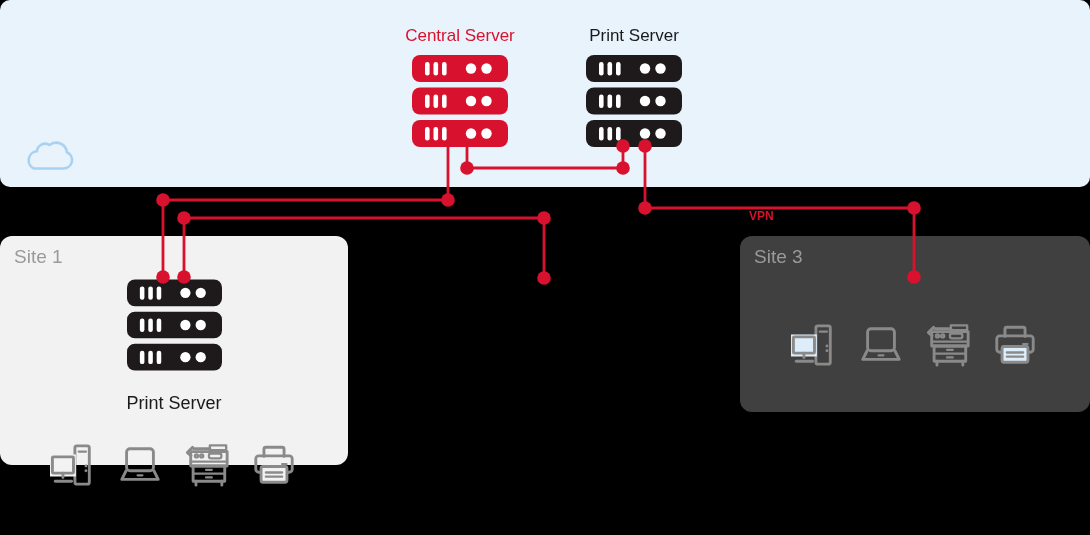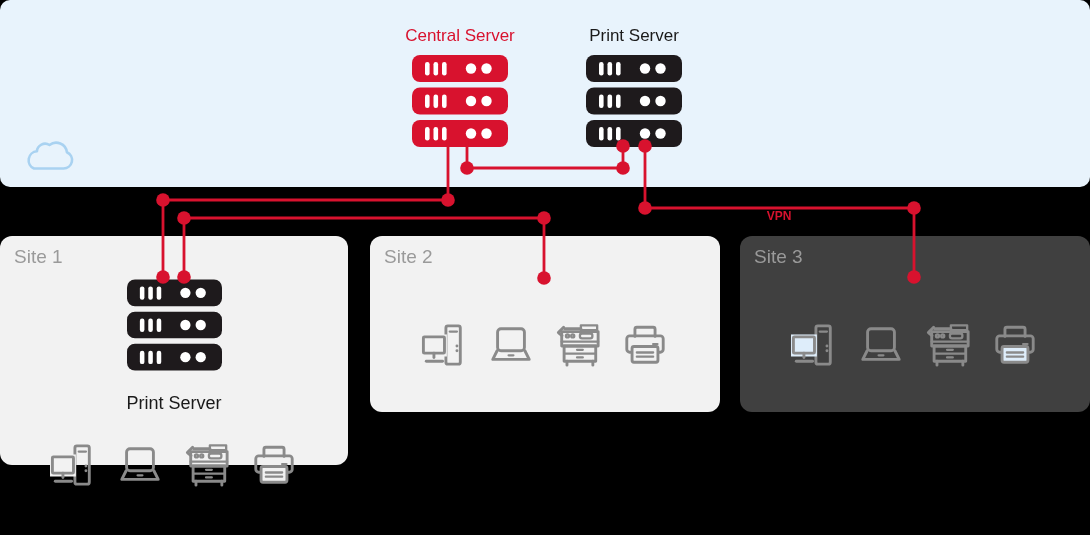--- a/index.html
+++ b/index.html
@@ -8,21 +8,21 @@
   
   .cloud-band{position:absolute;left:0;top:0;width:1090px;height:187px;background:#E8F3FC;border-radius:10px;}
   .server-label{position:absolute;top:26px;width:200px;text-align:center;font-size:17px;color:#1A1A1A;}
   .server-label.red{color:#D8122E;}
   .srv{position:absolute;}
   .srv-red{color:#D8122E;}
   .srv-black{color:#1E1A1C;}
   .cloud-icon{position:absolute;left:21px;top:135px;}
   
   .overlay{position:absolute;left:0;top:0;width:1090px;height:535px;pointer-events:none;}
-  .vpn-label{position:absolute;left:749px;top:209px;width:60px;text-align:center;
+  .vpn-label{position:absolute;left:749px;top:209px;width:60px;
              font-size:12px;font-weight:bold;color:#D8122E;}
   
   .card{position:absolute;border-radius:12px;}
   .card-gray{background:#F2F2F2;--bg:#F2F2F2;}
   .card-blue{background:#404040;--bg:#DEEDFA;}
   .site-label{position:absolute;left:14px;top:10px;font-size:19px;color:#9A9A9A;}
   .site1-card{left:0;top:236px;width:348px;height:229px;}
   .site2-card{left:370px;top:236px;width:350px;height:176px;}
   .site3-card{left:740px;top:236px;width:350px;height:176px;}
   .site1-server{left:127px;top:42px;}
@@ -146,37 +146,20 @@
         </svg>
       <svg class="dev">
           <use href="#sym-copier"></use>
         </svg>
       <svg class="dev">
           <use href="#sym-printer"></use>
         </svg>
     </div>
   </div>
 
-  <div class="card card-gray site2-card">
-    <div class="site-label">Site 2</div>
-    <div class="devices devices-mid">
-      <svg class="dev">
-          <use href="#sym-desktop"></use>
-        </svg>
-      <svg class="dev">
-          <use href="#sym-laptop"></use>
-        </svg>
-      <svg class="dev">
-          <use href="#sym-copier"></use>
-        </svg>
-      <svg class="dev">
-          <use href="#sym-printer"></use>
-        </svg>
-    </div>
-  </div>
 
   <div class="card card-blue site3-card">
     <div class="site-label">Site 3</div>
     <div class="devices devices-mid">
       <svg class="dev">
           <use href="#sym-desktop"></use>
         </svg>
       <svg class="dev">
           <use href="#sym-laptop"></use>
         </svg>

